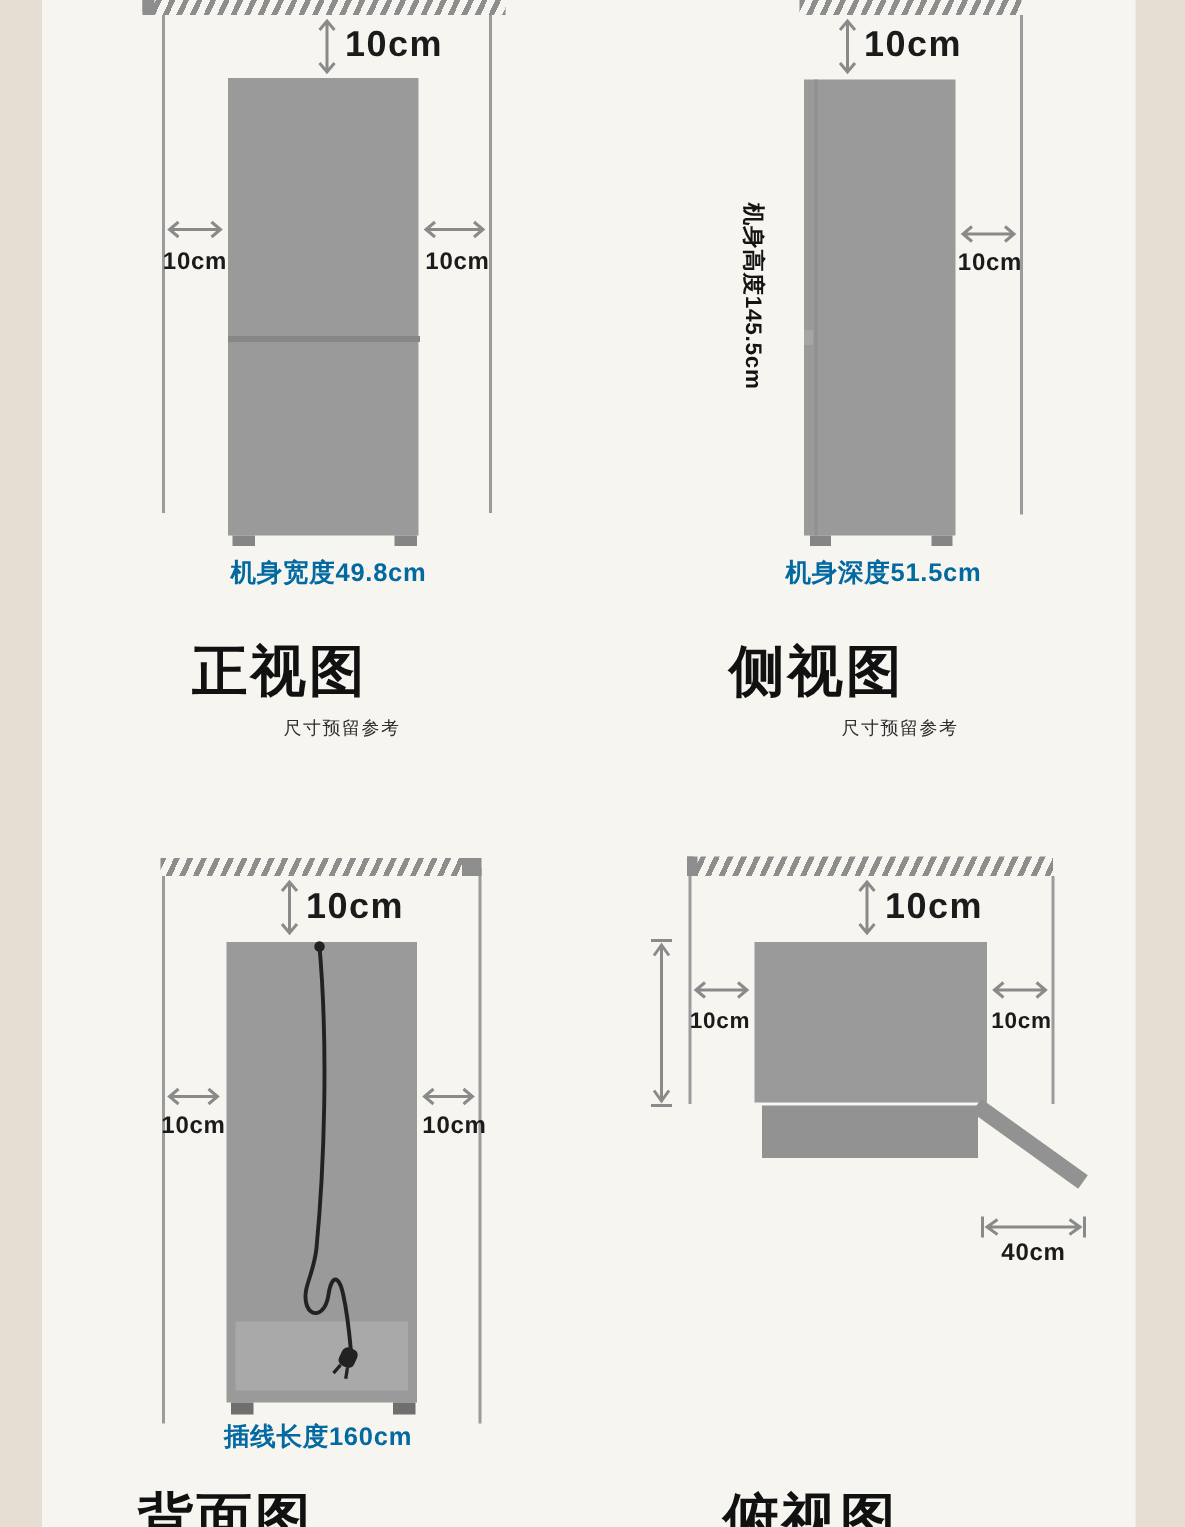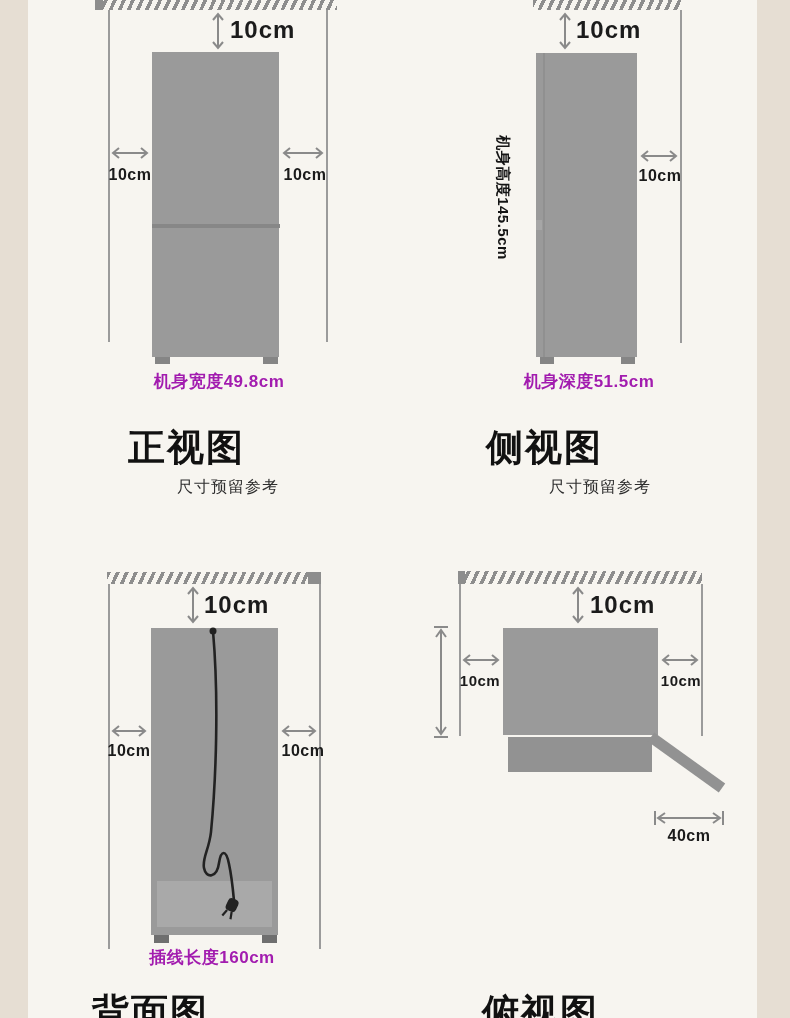--- a/index.html
+++ b/index.html
@@ -15,23 +15,23 @@
   .hatch-cap { position:absolute; background:#8d8d8d; }
   .wall-v { position:absolute; width:2px; background:#9b9b9b; }
   .fridge-body { position:absolute; background:#9a9a9a; }
   .divider { position:absolute; background:#878787; }
   .foot { position:absolute; background:#858585; }
   .foot-dark { position:absolute; background:#6f6f6f; }
   .plate { position:absolute; background:#a9a9a9; }
   .door-closed { position:absolute; background:#929292; }
   .clr-lg { position:absolute; font-size:24px; font-weight:700; color:#1b1b1b; letter-spacing:1px; }
   .clr-sm { position:absolute; font-size:16px; font-weight:700; color:#1b1b1b; letter-spacing:0.5px; text-align:center; }
-  .dim-lbl { position:absolute; font-size:17px; font-weight:700; color:#a21caf; text-align:center; letter-spacing:0.5px; }
+  .dim-lbl { position:absolute; font-size:17px; font-weight:700; color:#0369a1; text-align:center; letter-spacing:0.5px; }
   .panel-title { position:absolute; font-size:37px; font-weight:700; color:#111; letter-spacing:2px; }
-  .panel-sub { position:absolute; font-size:16px; font-weight:400; color:#2e2e2e; text-align:center; letter-spacing:1px; }
+  .panel-sub { position:absolute; font-size:12px; font-weight:400; color:#2e2e2e; text-align:center; letter-spacing:1px; }
   .v-label { position:absolute; font-size:15px; font-weight:700; color:#141414; text-align:center;
              transform:rotate(90deg); letter-spacing:0.5px; white-space:nowrap; }
   svg { display:block; }
 </style>
 </head>
 <body>
 
 <div class="page">
 
   <div class="strip" style="left:0;width:28px;"></div>

